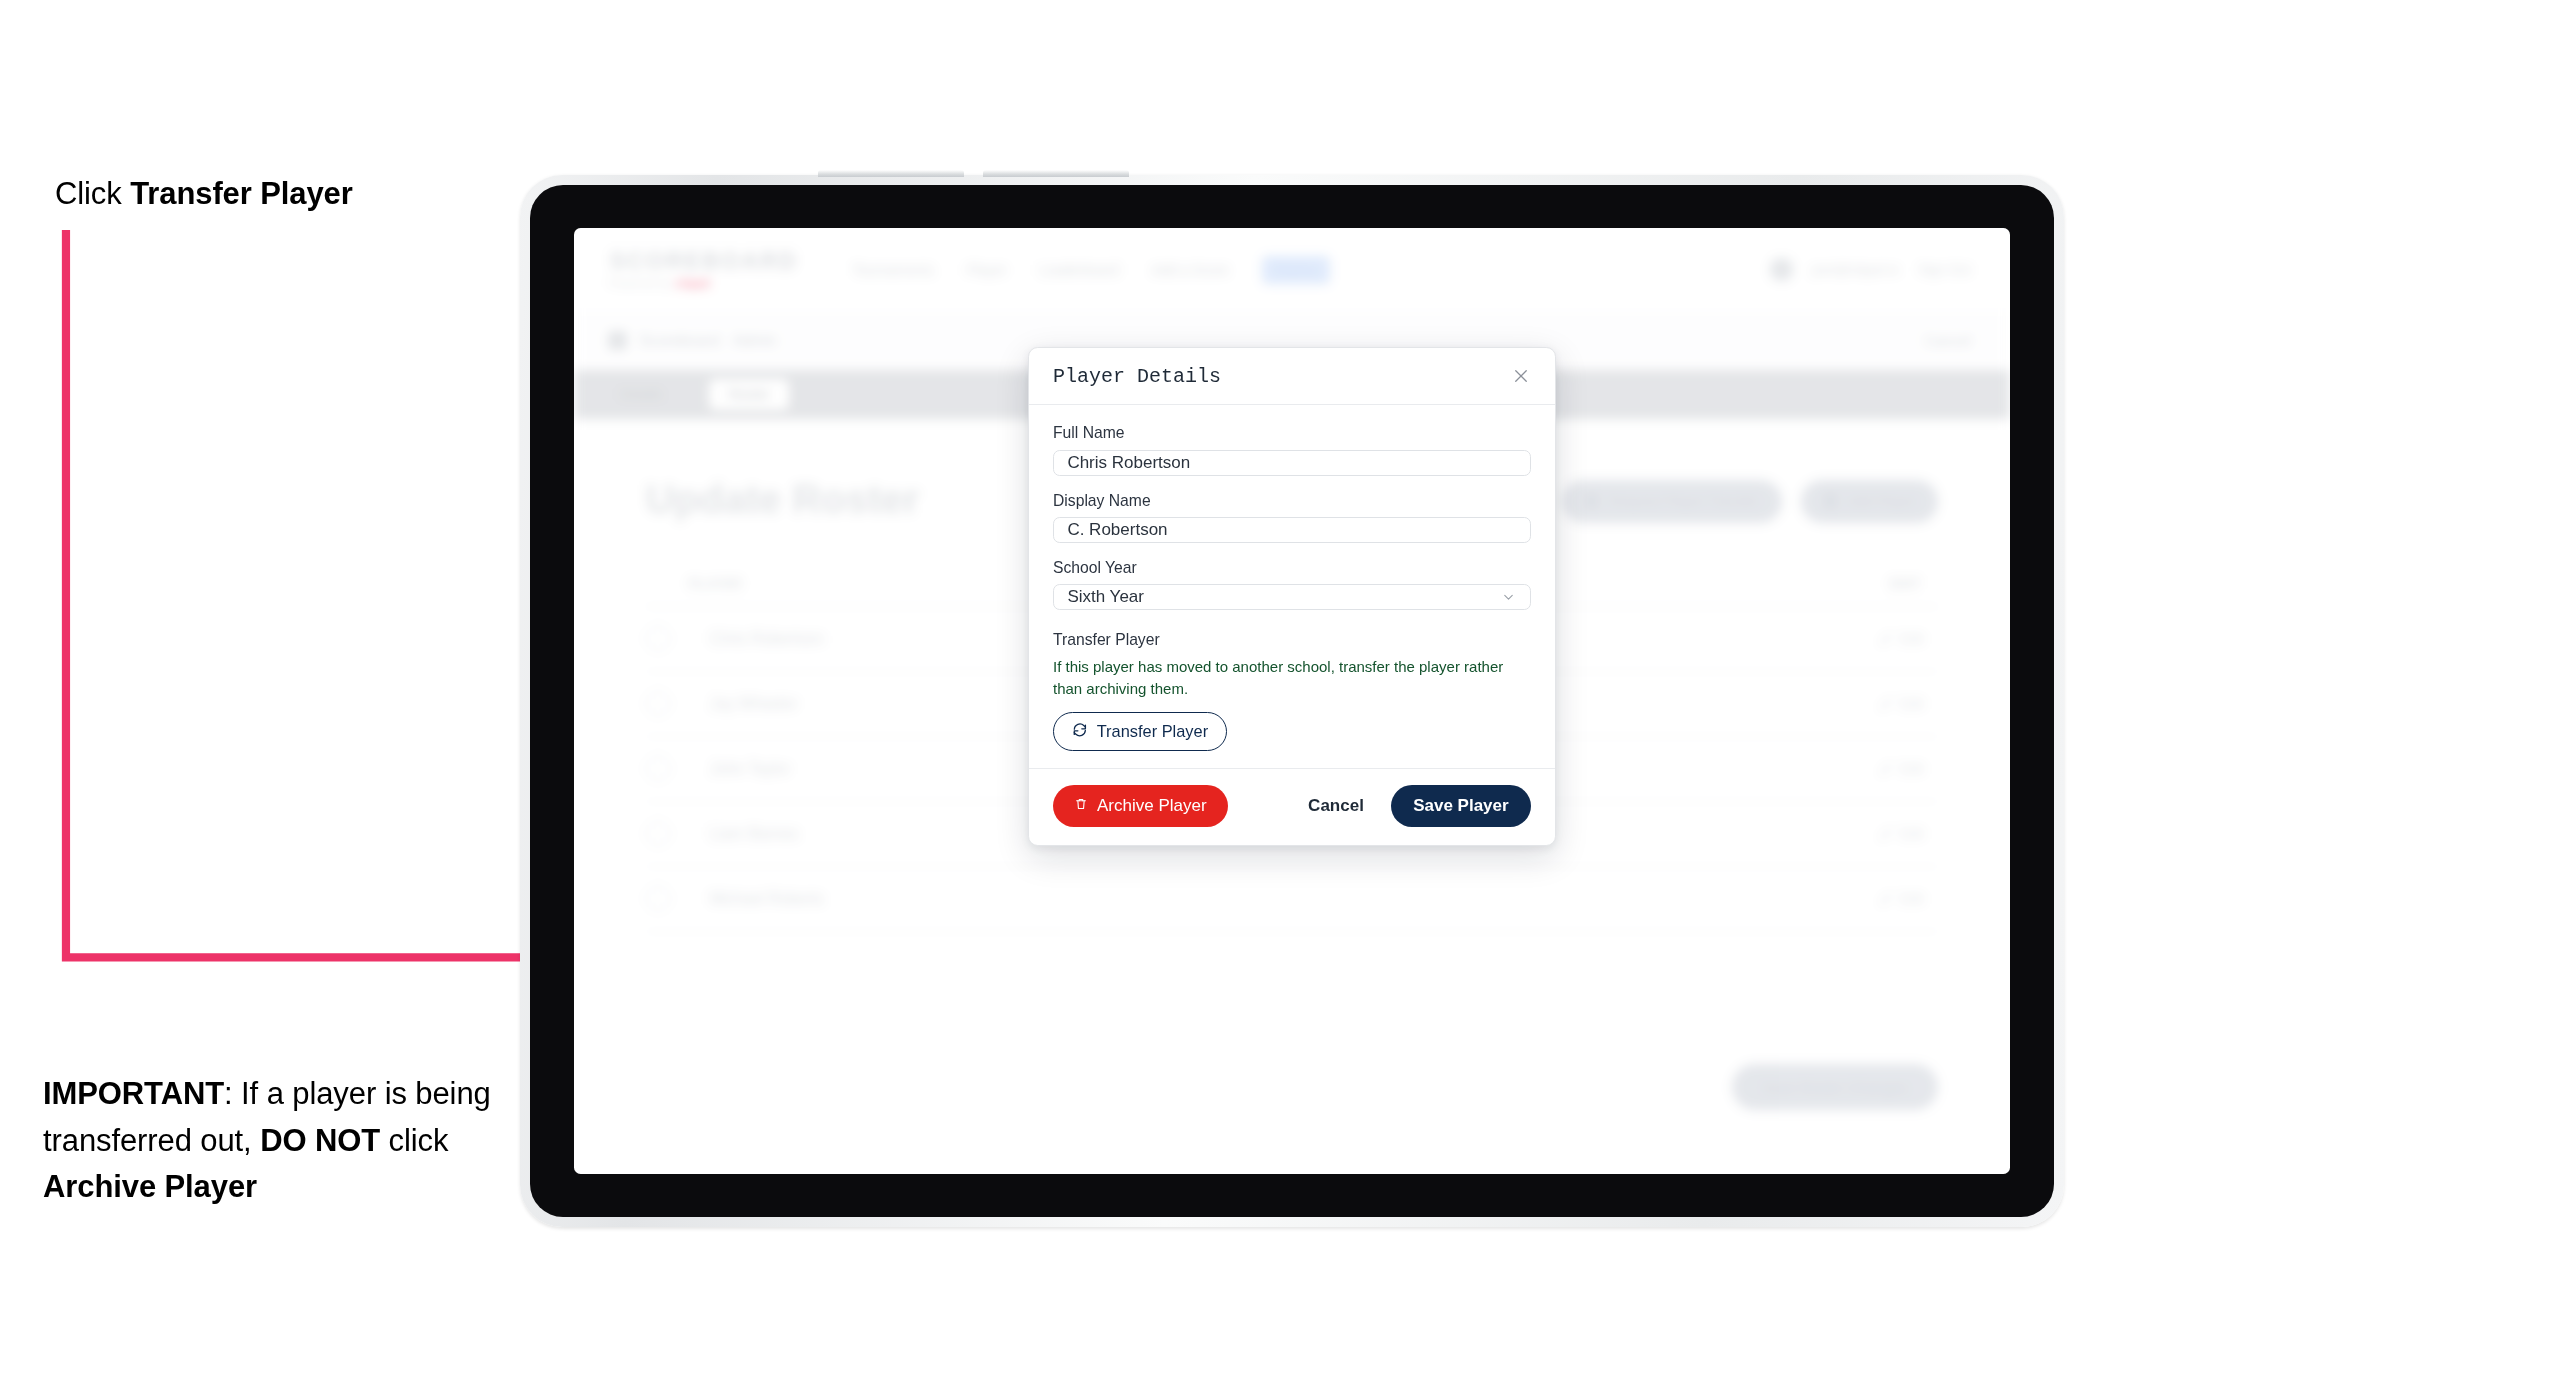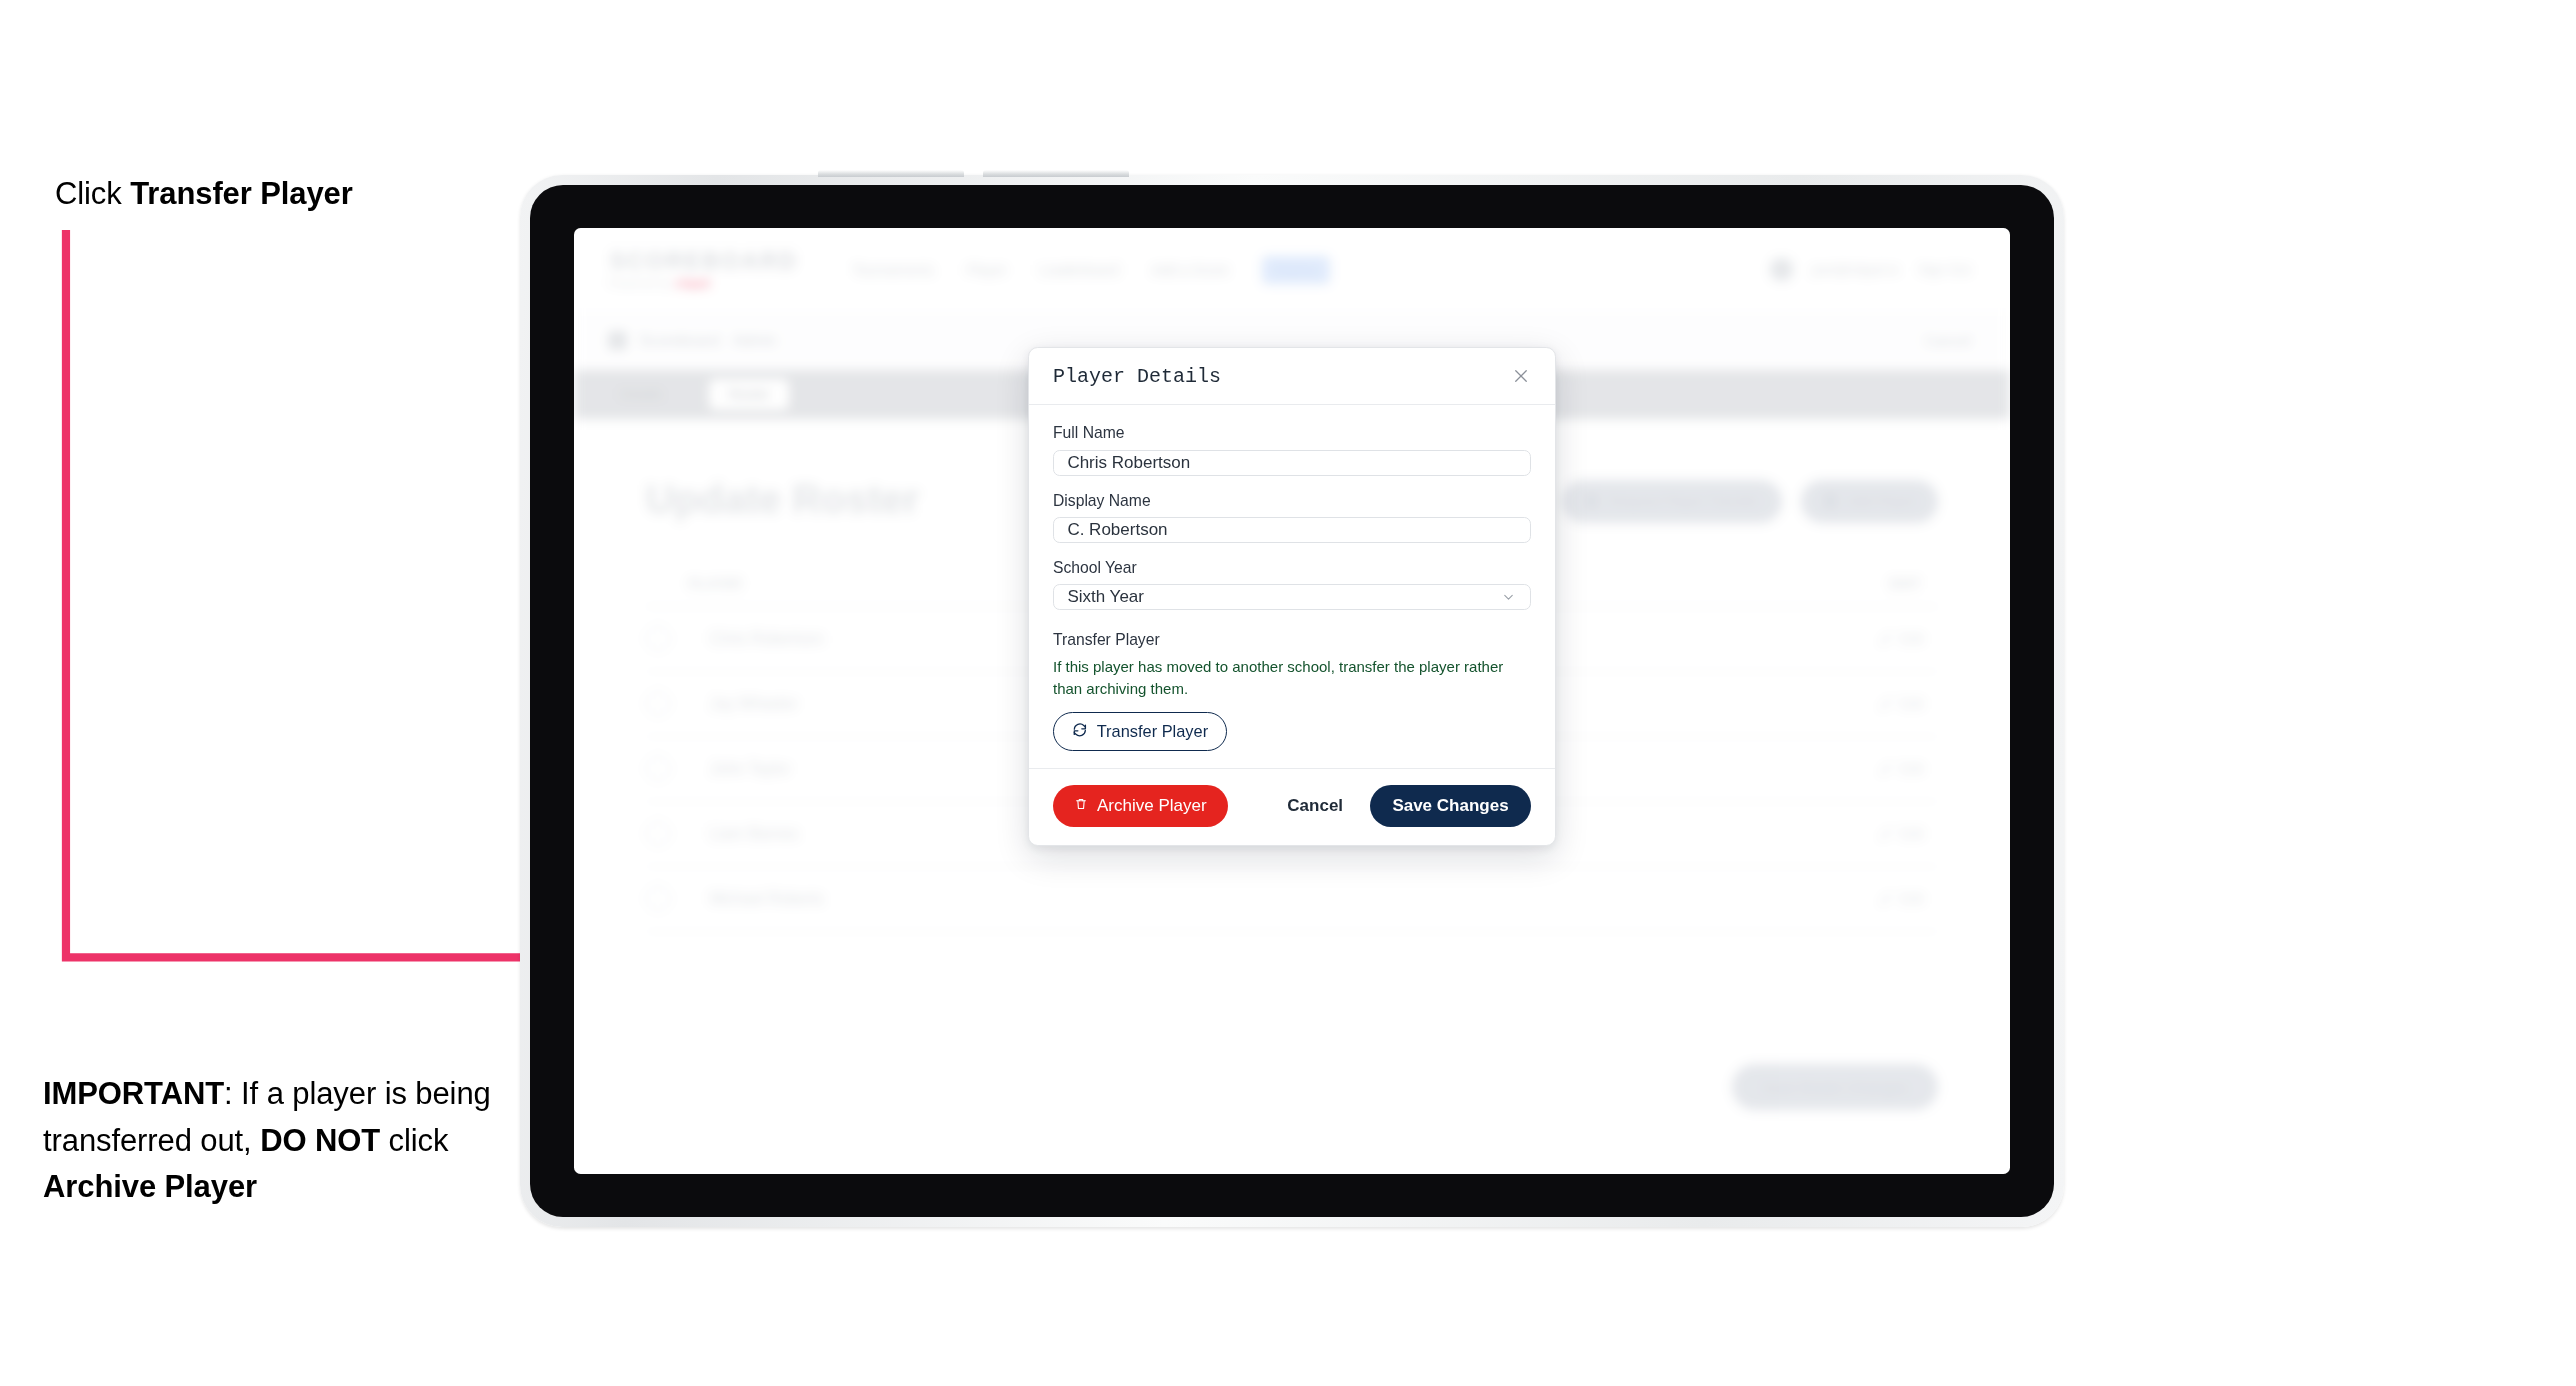--- a/index.html
+++ b/index.html
@@ -674,17 +674,17 @@
         <svg width="14" height="14" viewBox="0 0 24 24" fill="none" stroke="currentColor" stroke-width="1.9" stroke-linecap="round" stroke-linejoin="round">
           <polyline points="4.5,6.5 19.5,6.5"></polyline>
           <path d="M9,6.5V4.3h6v2.2"></path>
           <path d="M6.6,6.5l1,13.2h8.8l1-13.2"></path>
         </svg>
       </span>
       <span>Archive Player</span>
     </button>
     <div class="footer-right">
       <button class="btn-cancel">Cancel</button>
-      <button class="btn-save">Save Changes</button>
+      <button class="btn-save">Save Player</button>
     </div>
   </div>
 </div>
 
 
 </body></html>

